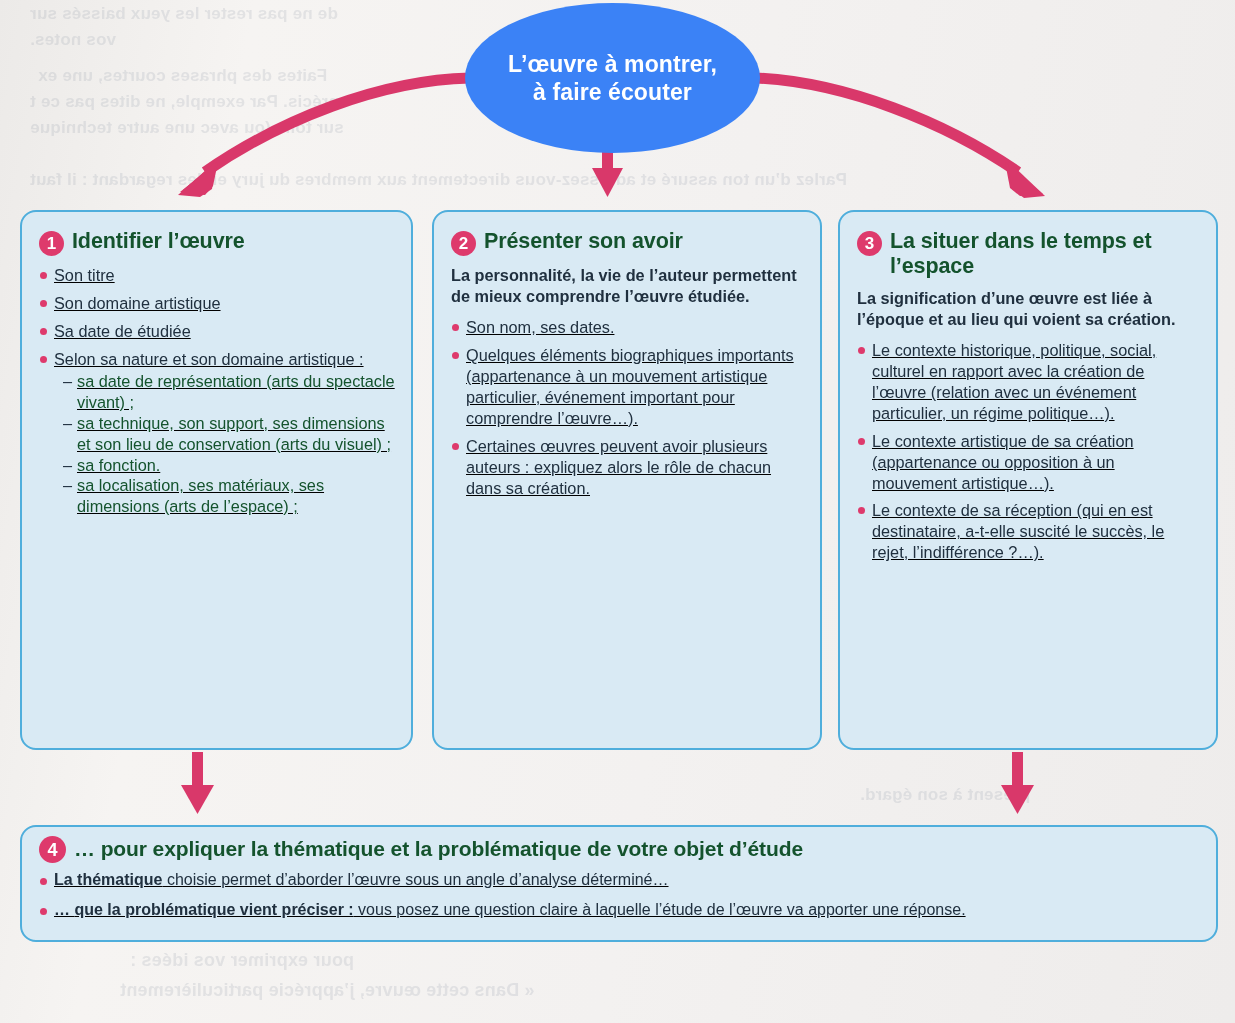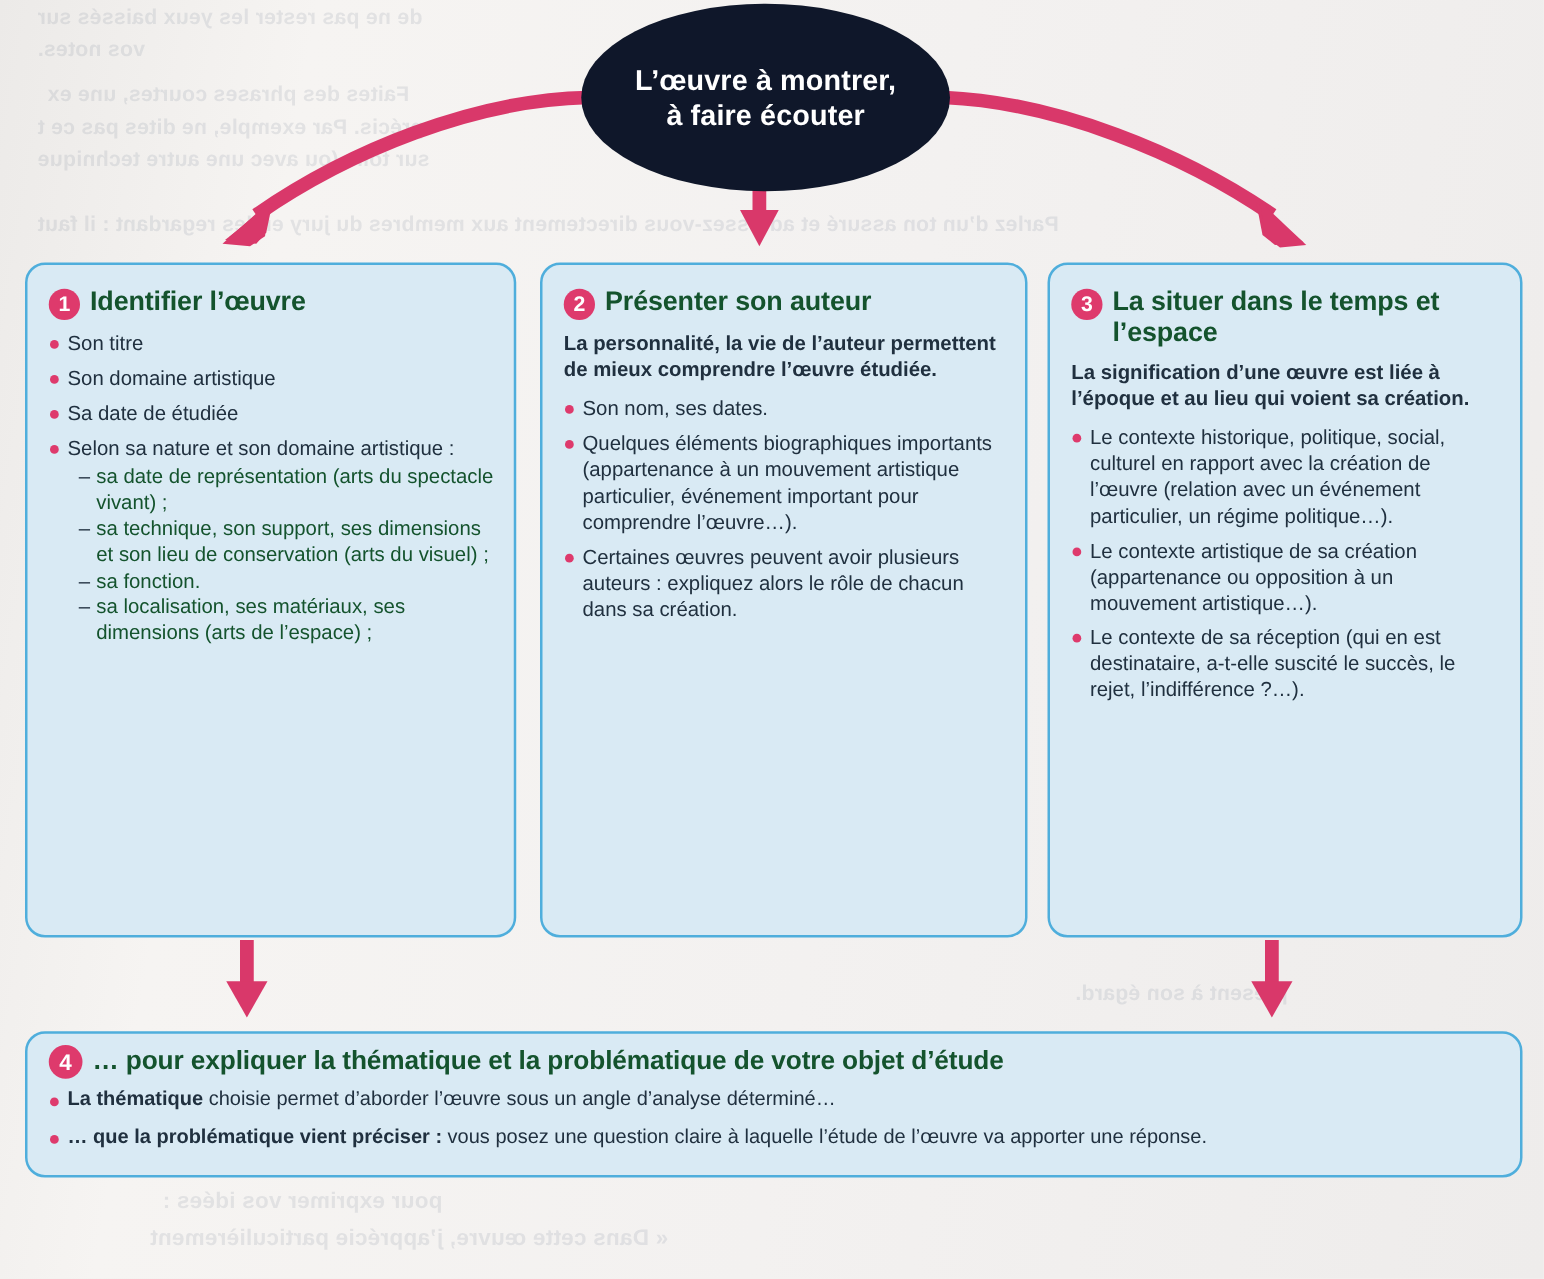--- a/index.html
+++ b/index.html
@@ -22,21 +22,21 @@
     white-space:nowrap;
     transform:scaleX(-1);
     pointer-events:none;
     letter-spacing:.2px;
   }
   .bleed.b2{color:rgba(150,90,120,0.12);}
 
   
   #ellipse{
     position:absolute;left:465px;top:3px;width:295px;height:150px;
-    background:#0f172a;border-radius:50%;
+    background:#3b82f6;border-radius:50%;
     display:flex;align-items:center;justify-content:center;
     box-shadow:0 0 0 0 rgba(0,0,0,0);
     z-index:6;
   }
   #ellipse .txt{
     color:#fff;font-weight:bold;font-size:23px;line-height:1.22;
     text-align:center;letter-spacing:.1px;
   }
 
   
@@ -75,21 +75,21 @@
     letter-spacing:-.1px;
   }
   #box4 .num{width:27px;height:27px;font-size:18px;margin-top:0;}
   #box4 .head-title{font-size:21px;}
   #box4 .head{margin-bottom:7px;align-items:center;}
 
   .lead{
     color:#20303F;font-weight:bold;font-size:16.3px;line-height:1.29;
     margin:0 0 10px 0;
   }
-  ul.bul{list-style:none;margin:0;padding:0;}
+  ul.bul{list-style:none;margin:0;padding:0;text-decoration:underline;}
   ul.bul > li{
     position:relative;padding-left:15px;
     color:#20303F;font-size:16.3px;line-height:1.285;
     margin-bottom:7px;
   }
   ul.bul > li::before{
     content:"";position:absolute;left:1px;top:7px;
     width:7px;height:7px;border-radius:50%;background:#DE3A6C;
   }
   ul.dash{list-style:none;margin:1px 0 0 0;padding:0 0 0 10px;}
@@ -187,21 +187,21 @@
         </ul>
       </li>
     </ul>
   </div>
 </div>
 
 <div class="box" id="box2">
   <div class="inner">
     <div class="head">
       <div class="num">2</div>
-      <div class="head-title">Présenter son auteur</div>
+      <div class="head-title">Présenter son avoir</div>
     </div>
     <p class="lead">La personnalité, la vie de l’auteur permettent de mieux comprendre l’œuvre étudiée.</p>
     <ul class="bul">
       <li>Son nom, ses dates.</li>
       <li>Quelques éléments biographiques importants (appartenance à un mouvement artistique particulier, événement important pour comprendre l’œuvre…).</li>
       <li>Certaines œuvres peuvent avoir plusieurs auteurs : expliquez alors le rôle de chacun dans sa création.</li>
     </ul>
   </div>
 </div>
 

